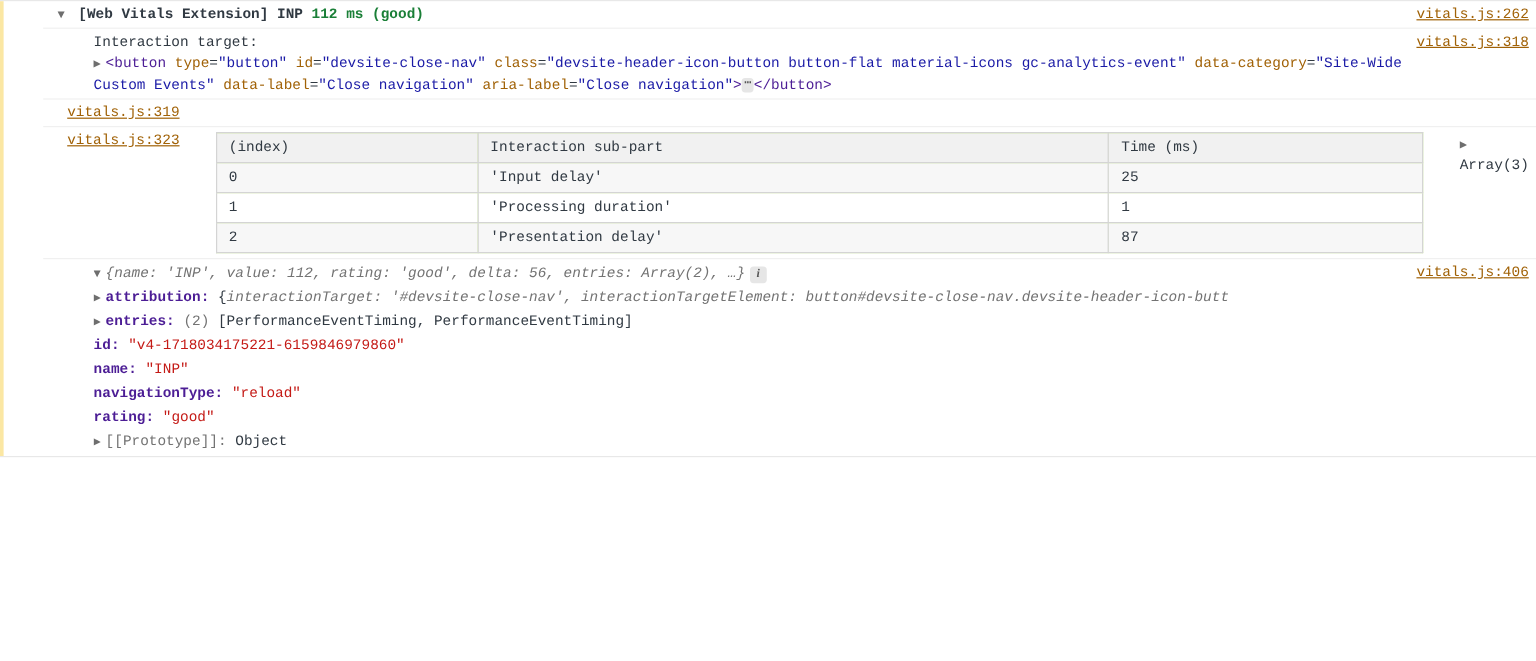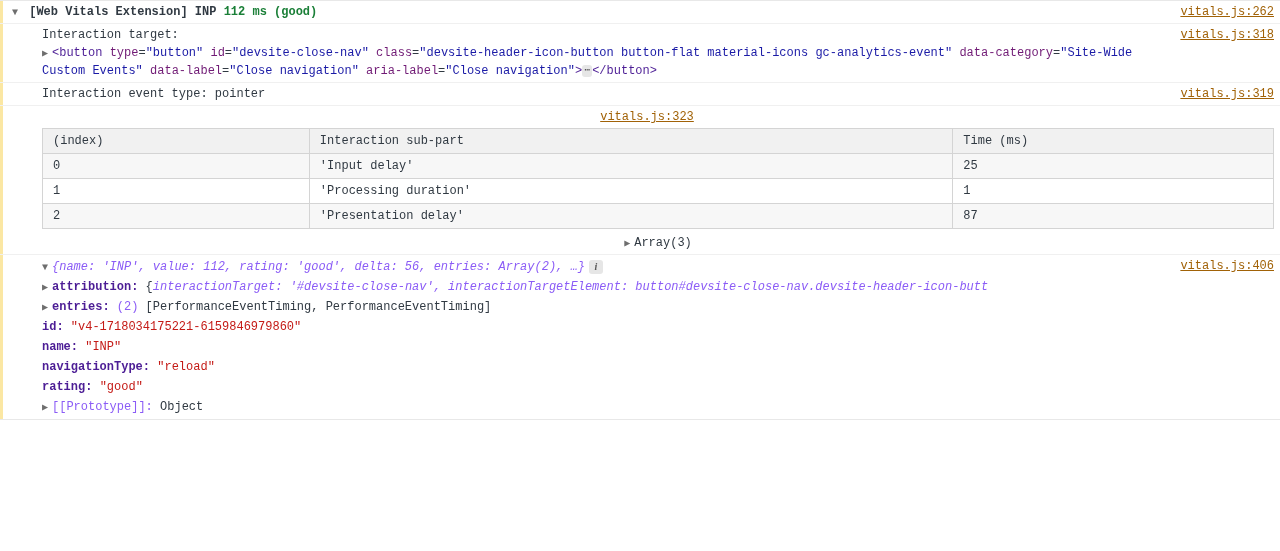--- a/index.html
+++ b/index.html
@@ -21,20 +21,21 @@
     position: absolute;
     left: 0; top: 0; bottom: 0;
     width: 3px;
     background: #fbe7a3;
   }
   .row {
     display: flex;
     padding: 2px 6px 2px 12px;
     border-bottom: 1px solid #f0f0f0;
     position: relative;
+    margin-left: 36px;
   }
   .row:last-child { border-bottom: none; }
   .row-content { flex: 1; min-width: 0; }
   .src-link {
     white-space: nowrap;
     color: #a16207;
     text-decoration: underline;
     margin-left: 8px;
     align-self: flex-start;
   }
@@ -42,22 +43,22 @@
     display: inline-block;
     width: 10px;
     color: #6e6e6e;
     cursor: pointer;
     user-select: none;
     font-size: 10px;
   }
   .purple { color: #4c1d95; }
   .purple-bold { color: #4c1d95; font-weight: 600; }
   .green { color: #1a7f37; font-weight: 600; }
-  .gray { color: #8b5cf6; }
-  .attr-name { color: #701a75; }
+  .gray { color: #737373; }
+  .attr-name { color: #a16207; }
   .attr-val { color: #1a1aa6; }
   .str-red { color: #c41a16; }
   .info-badge {
     display: inline-block;
     width: 14px; height: 14px;
     border-radius: 3px;
     background: #e6e6e6;
     color: #555;
     font-family: serif;
     font-style: italic;
@@ -119,25 +120,24 @@
       <div>Interaction target:</div>
       <div style="padding-left:0;">
         <span class="arrow">▶</span><span class="purple">&lt;button</span>
         <span id="attrs-container"><span> <span class="attr-name">type</span>=<span class="attr-val">"button"</span></span><span> <span class="attr-name">id</span>=<span class="attr-val">"devsite-close-nav"</span></span><span> <span class="attr-name">class</span>=<span class="attr-val">"devsite-header-icon-button button-flat material-icons gc-analytics-event"</span></span><span> <span class="attr-name">data-category</span>=<span class="attr-val">"Site-Wide Custom Events"</span></span><span> <span class="attr-name">data-label</span>=<span class="attr-val">"Close navigation"</span></span><span> <span class="attr-name">aria-label</span>=<span class="attr-val">"Close navigation"</span></span></span><span class="purple">&gt;</span><span class="ellipsis-badge">⋯</span><span class="purple">&lt;/button&gt;</span>
       </div>
     </div>
     <span class="src-link">vitals.js:318</span>
   </div>
 
   <div class="row">
-    <div class="row-content indent-1">Interaction event type: pointer</div>
     <span class="src-link">vitals.js:319</span>
   </div>
 
-  <div class="row" style="flex-direction:column;align-items:center;">
+  <div class="row" style="flex-direction:row;">
     <div style="display:flex;">
       <div class="row-content"></div>
       <span class="src-link">vitals.js:323</span>
     </div>
     <table class="console-table">
       <thead>
           <tr id="tbl-head">
             <th>(index)</th>
             <th>Interaction sub-part</th>
             <th>Time (ms)</th>

